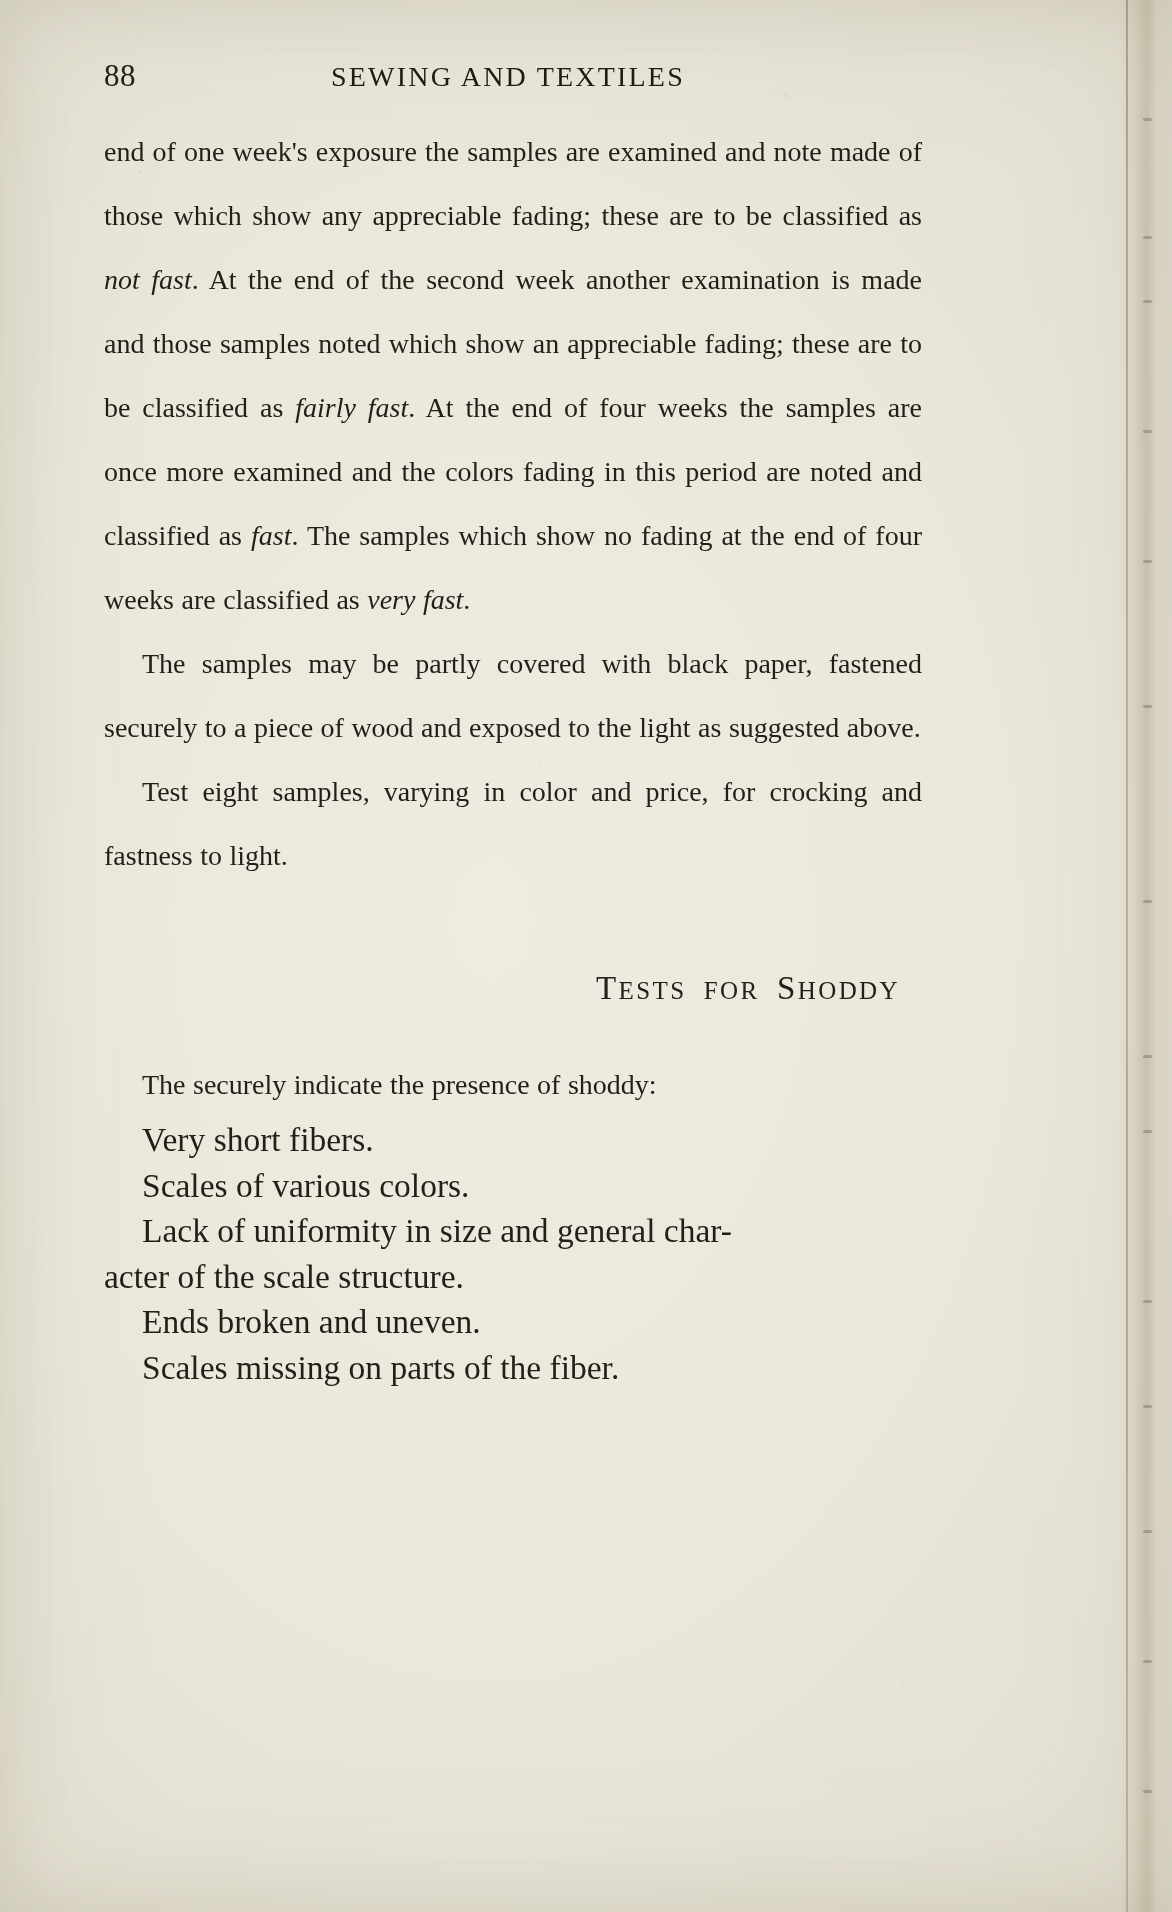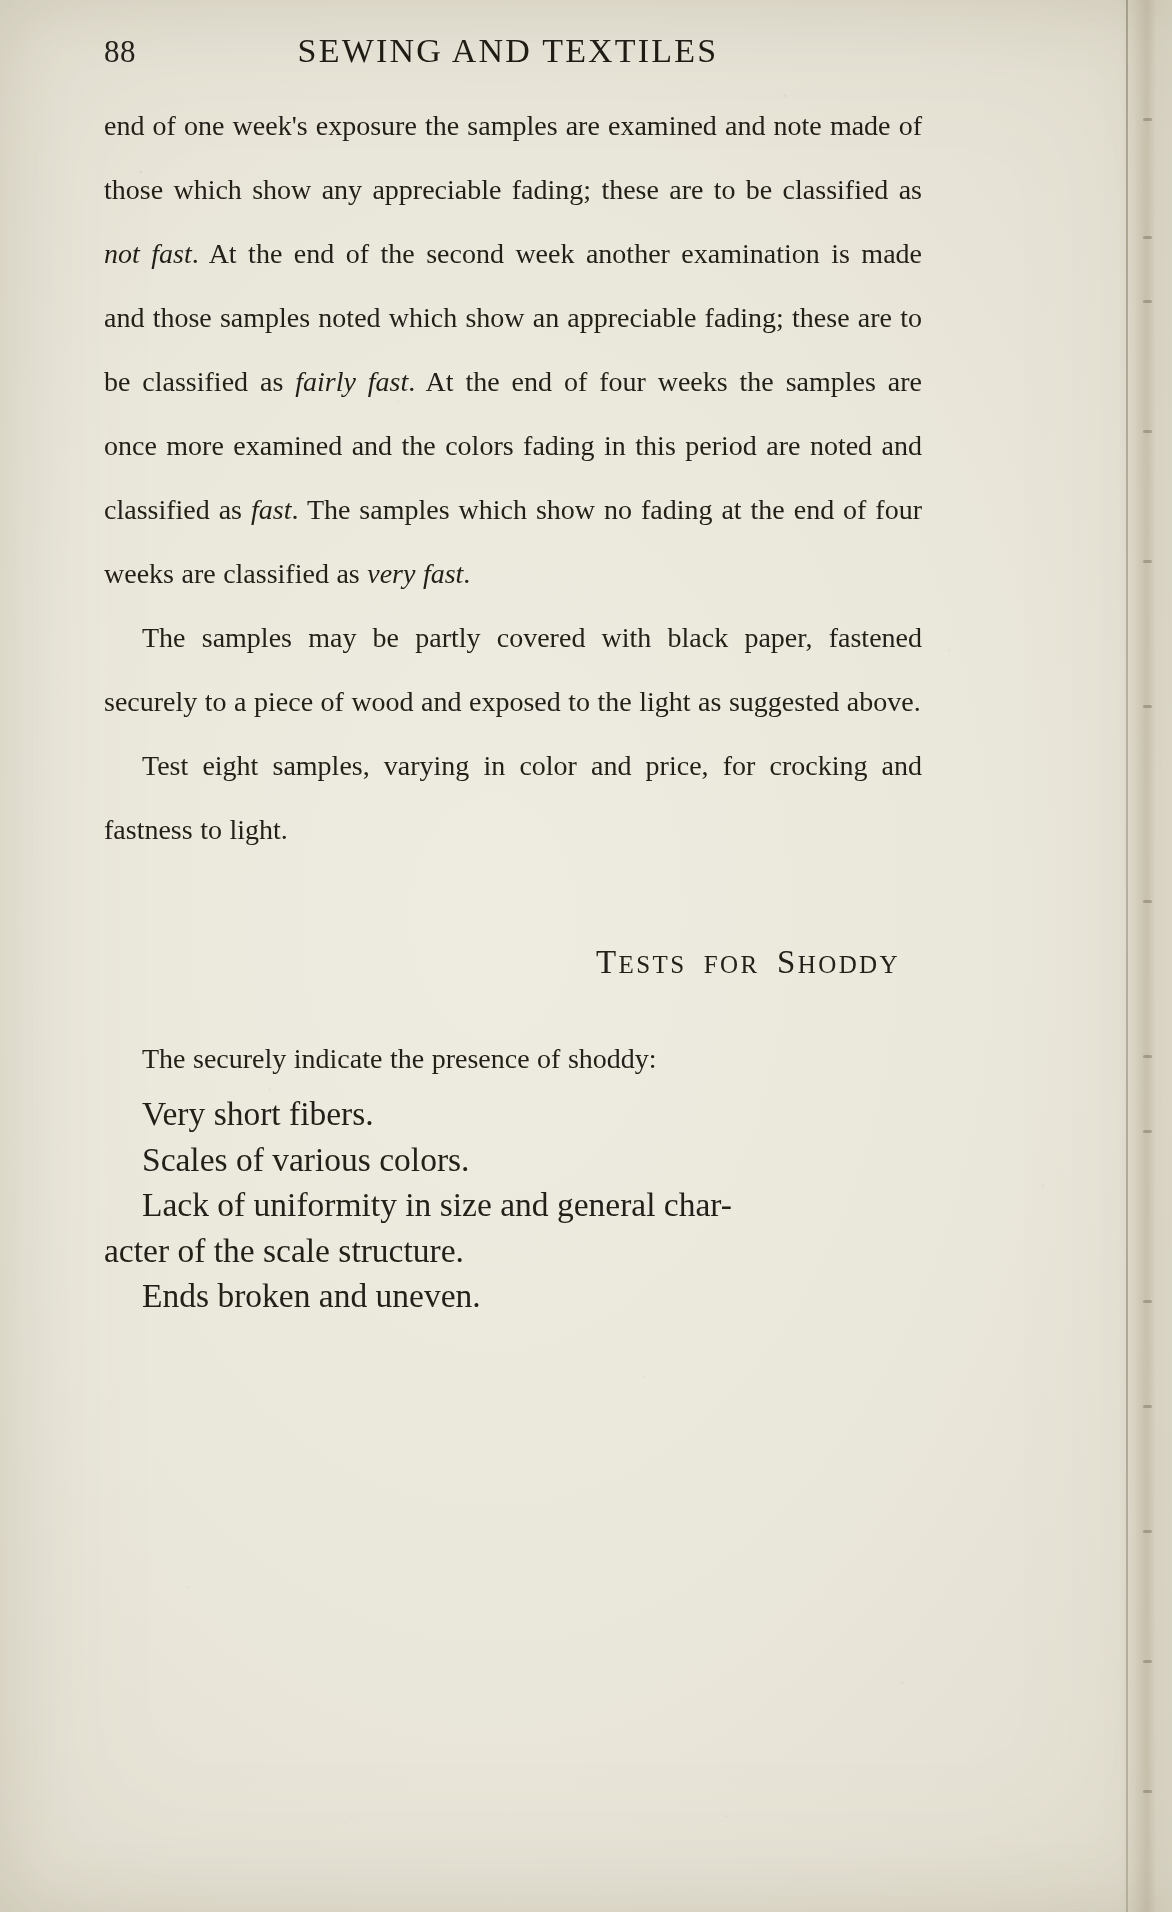--- a/index.html
+++ b/index.html
@@ -99,34 +99,34 @@
     left: 104px;
     top: 0;
     width: 818px;
     color: #221f1a;
   }
 
   
   .runhead {
     position: relative;
     height: 62px;
-    margin-top: 32px;
+    margin-top: 58px;
     display: flex;
     align-items: baseline;
     justify-content: space-between;
   }
   .folio {
     font-size: 31px;
     letter-spacing: .5px;
     color: #211e19;
   }
   .runtitle {
     flex: 1;
     text-align: center;
-    font-size: 34px;
+    font-size: 28px;
     letter-spacing: 2.2px;
     padding-right: 42px;
     color: #1d1a15;
   }
 
   
   p.body {
     margin: 0;
     font-size: 28px;
     line-height: 64px;
@@ -192,20 +192,21 @@
     <div class="lead-block">
       <p class="body indent">The securely indicate the presence of shoddy:</p>
     </div>
 
     <div>
       <div class="itemline">Very short fibers.</div>
       <div class="itemline">Scales of various colors.</div>
       <div class="itemline wrap">Lack of uniformity in size and general char-</div>
       <div class="itemline cont">acter of the scale structure.</div>
       <div class="itemline">Ends broken and uneven.</div>
+      <div class="itemline">Scales missing on parts of the fiber.</div>
     </div>
 
   </div>
 
   <div id="gutter"></div>
   <div id="gutter-line"></div>
   <div id="gutter-ticks">
     <i style="top:118px"></i>
     <i style="top:236px"></i>
     <i style="top:300px"></i>

